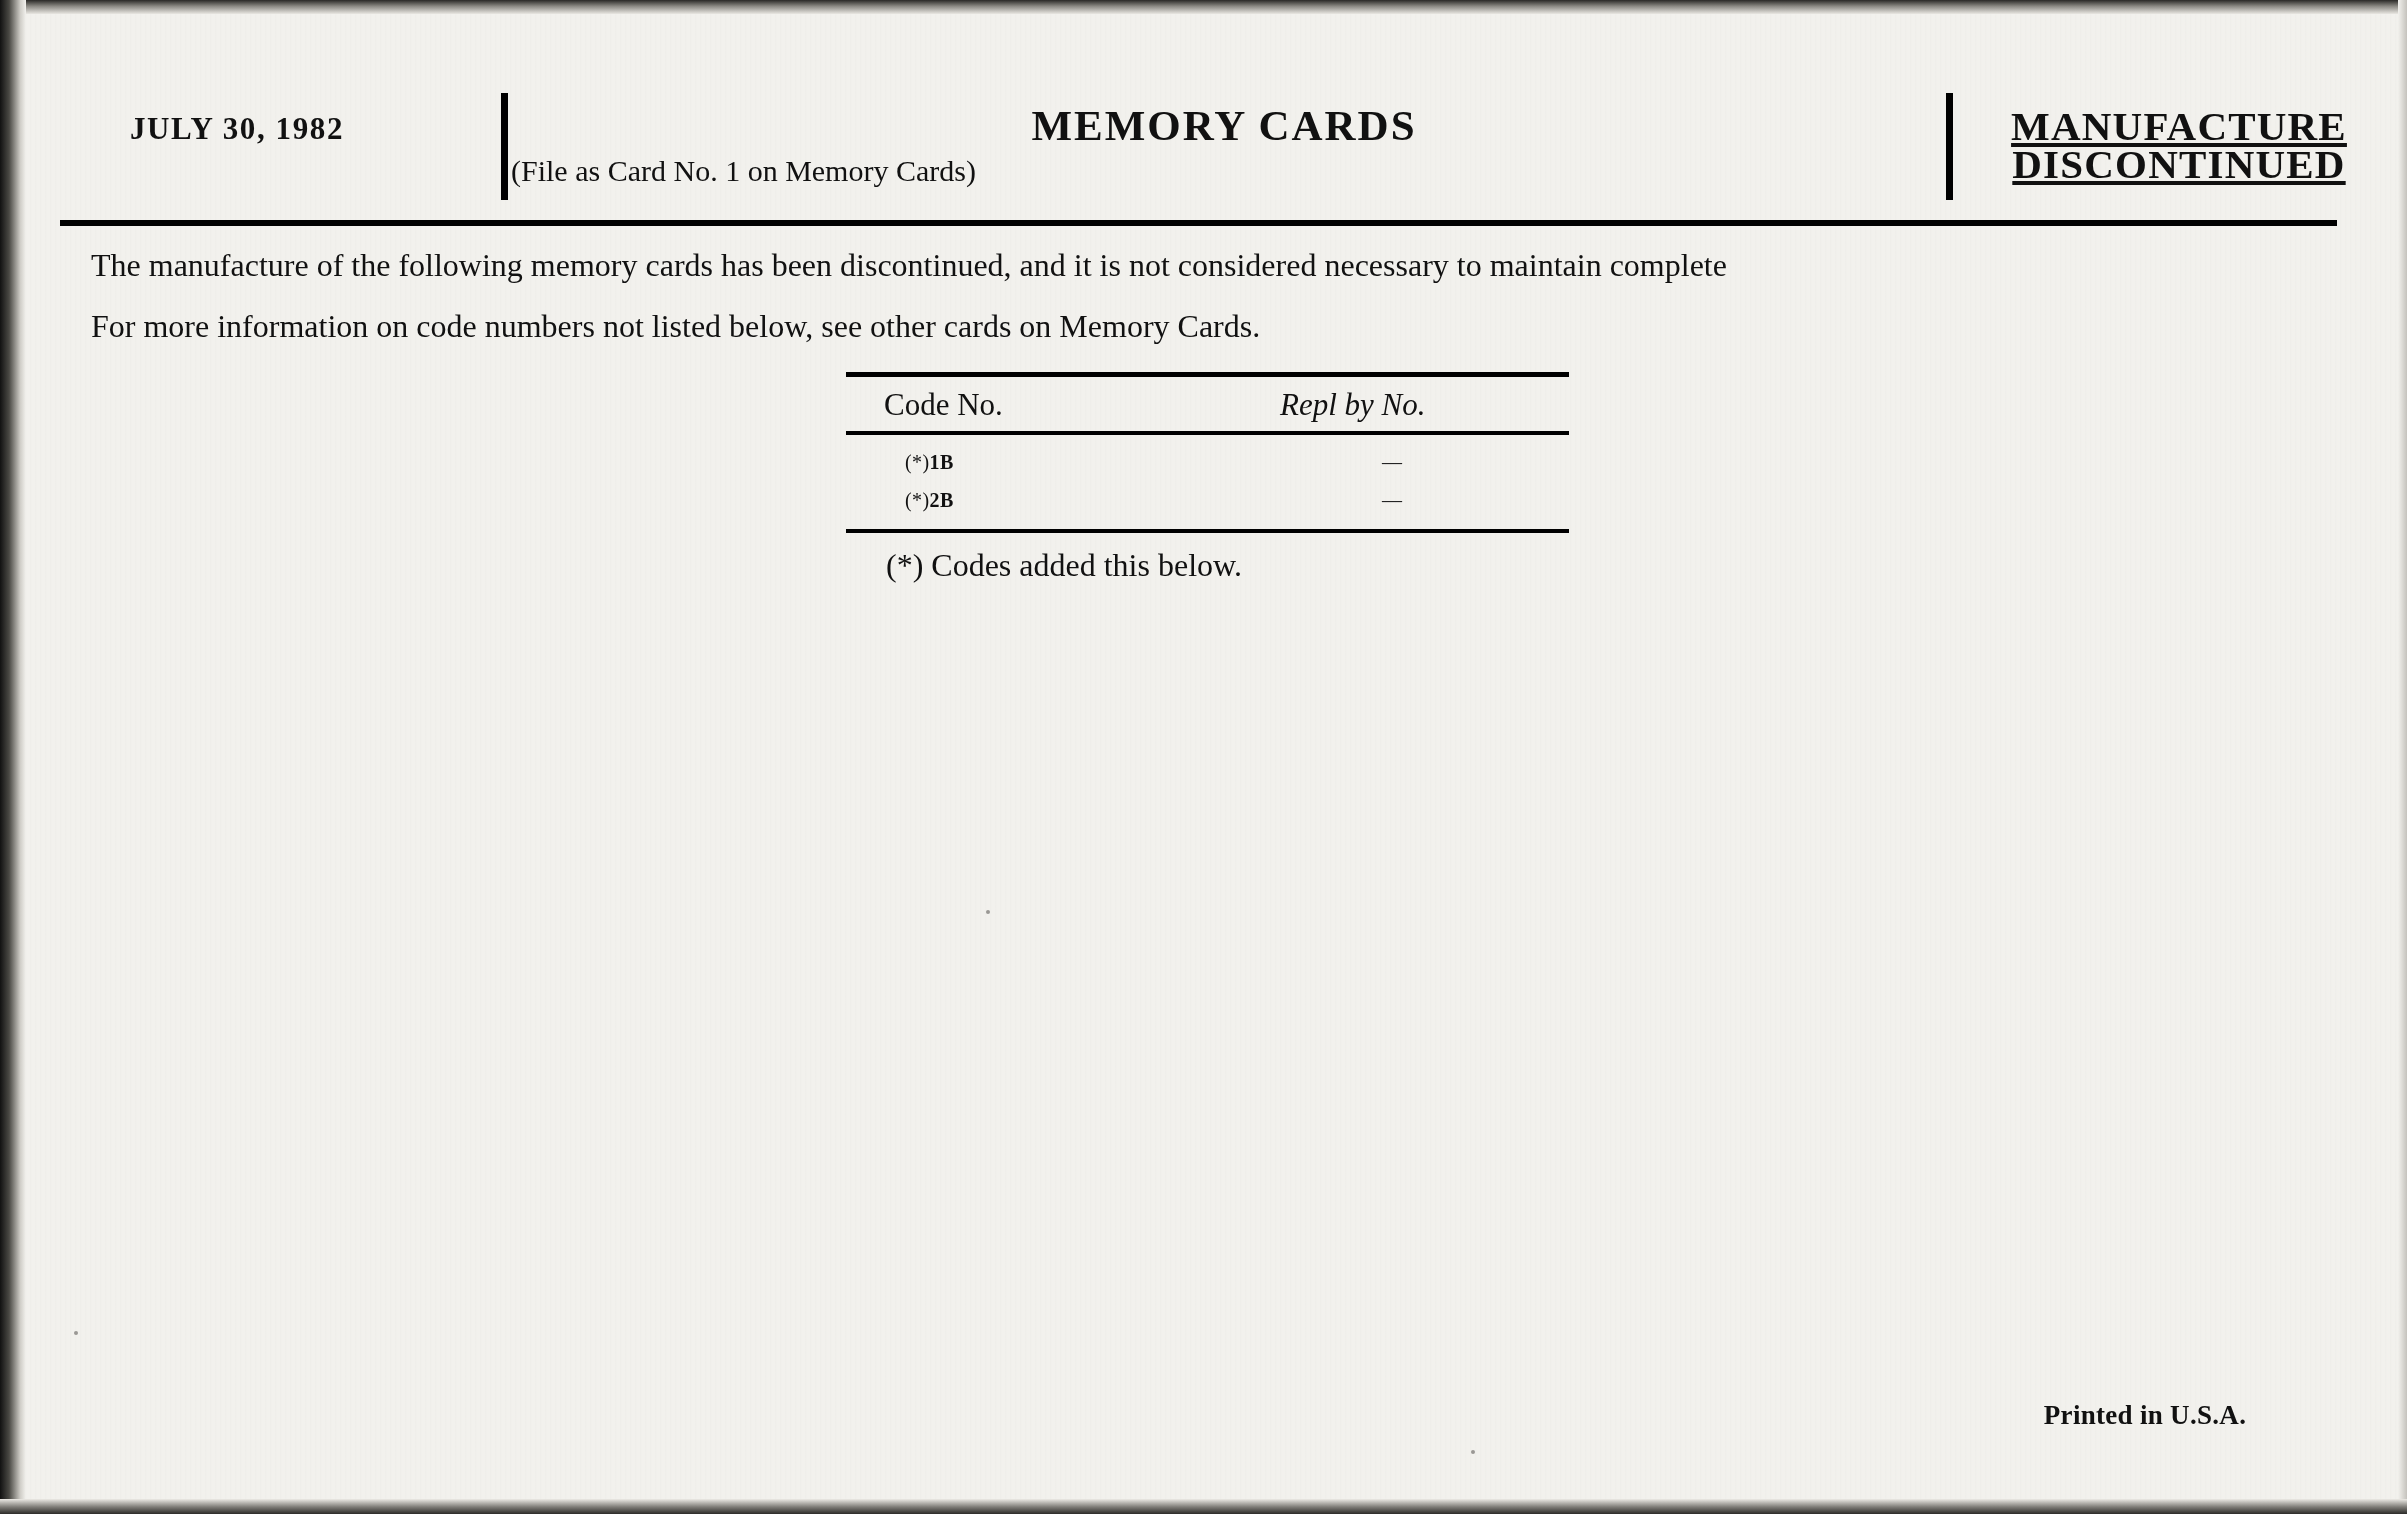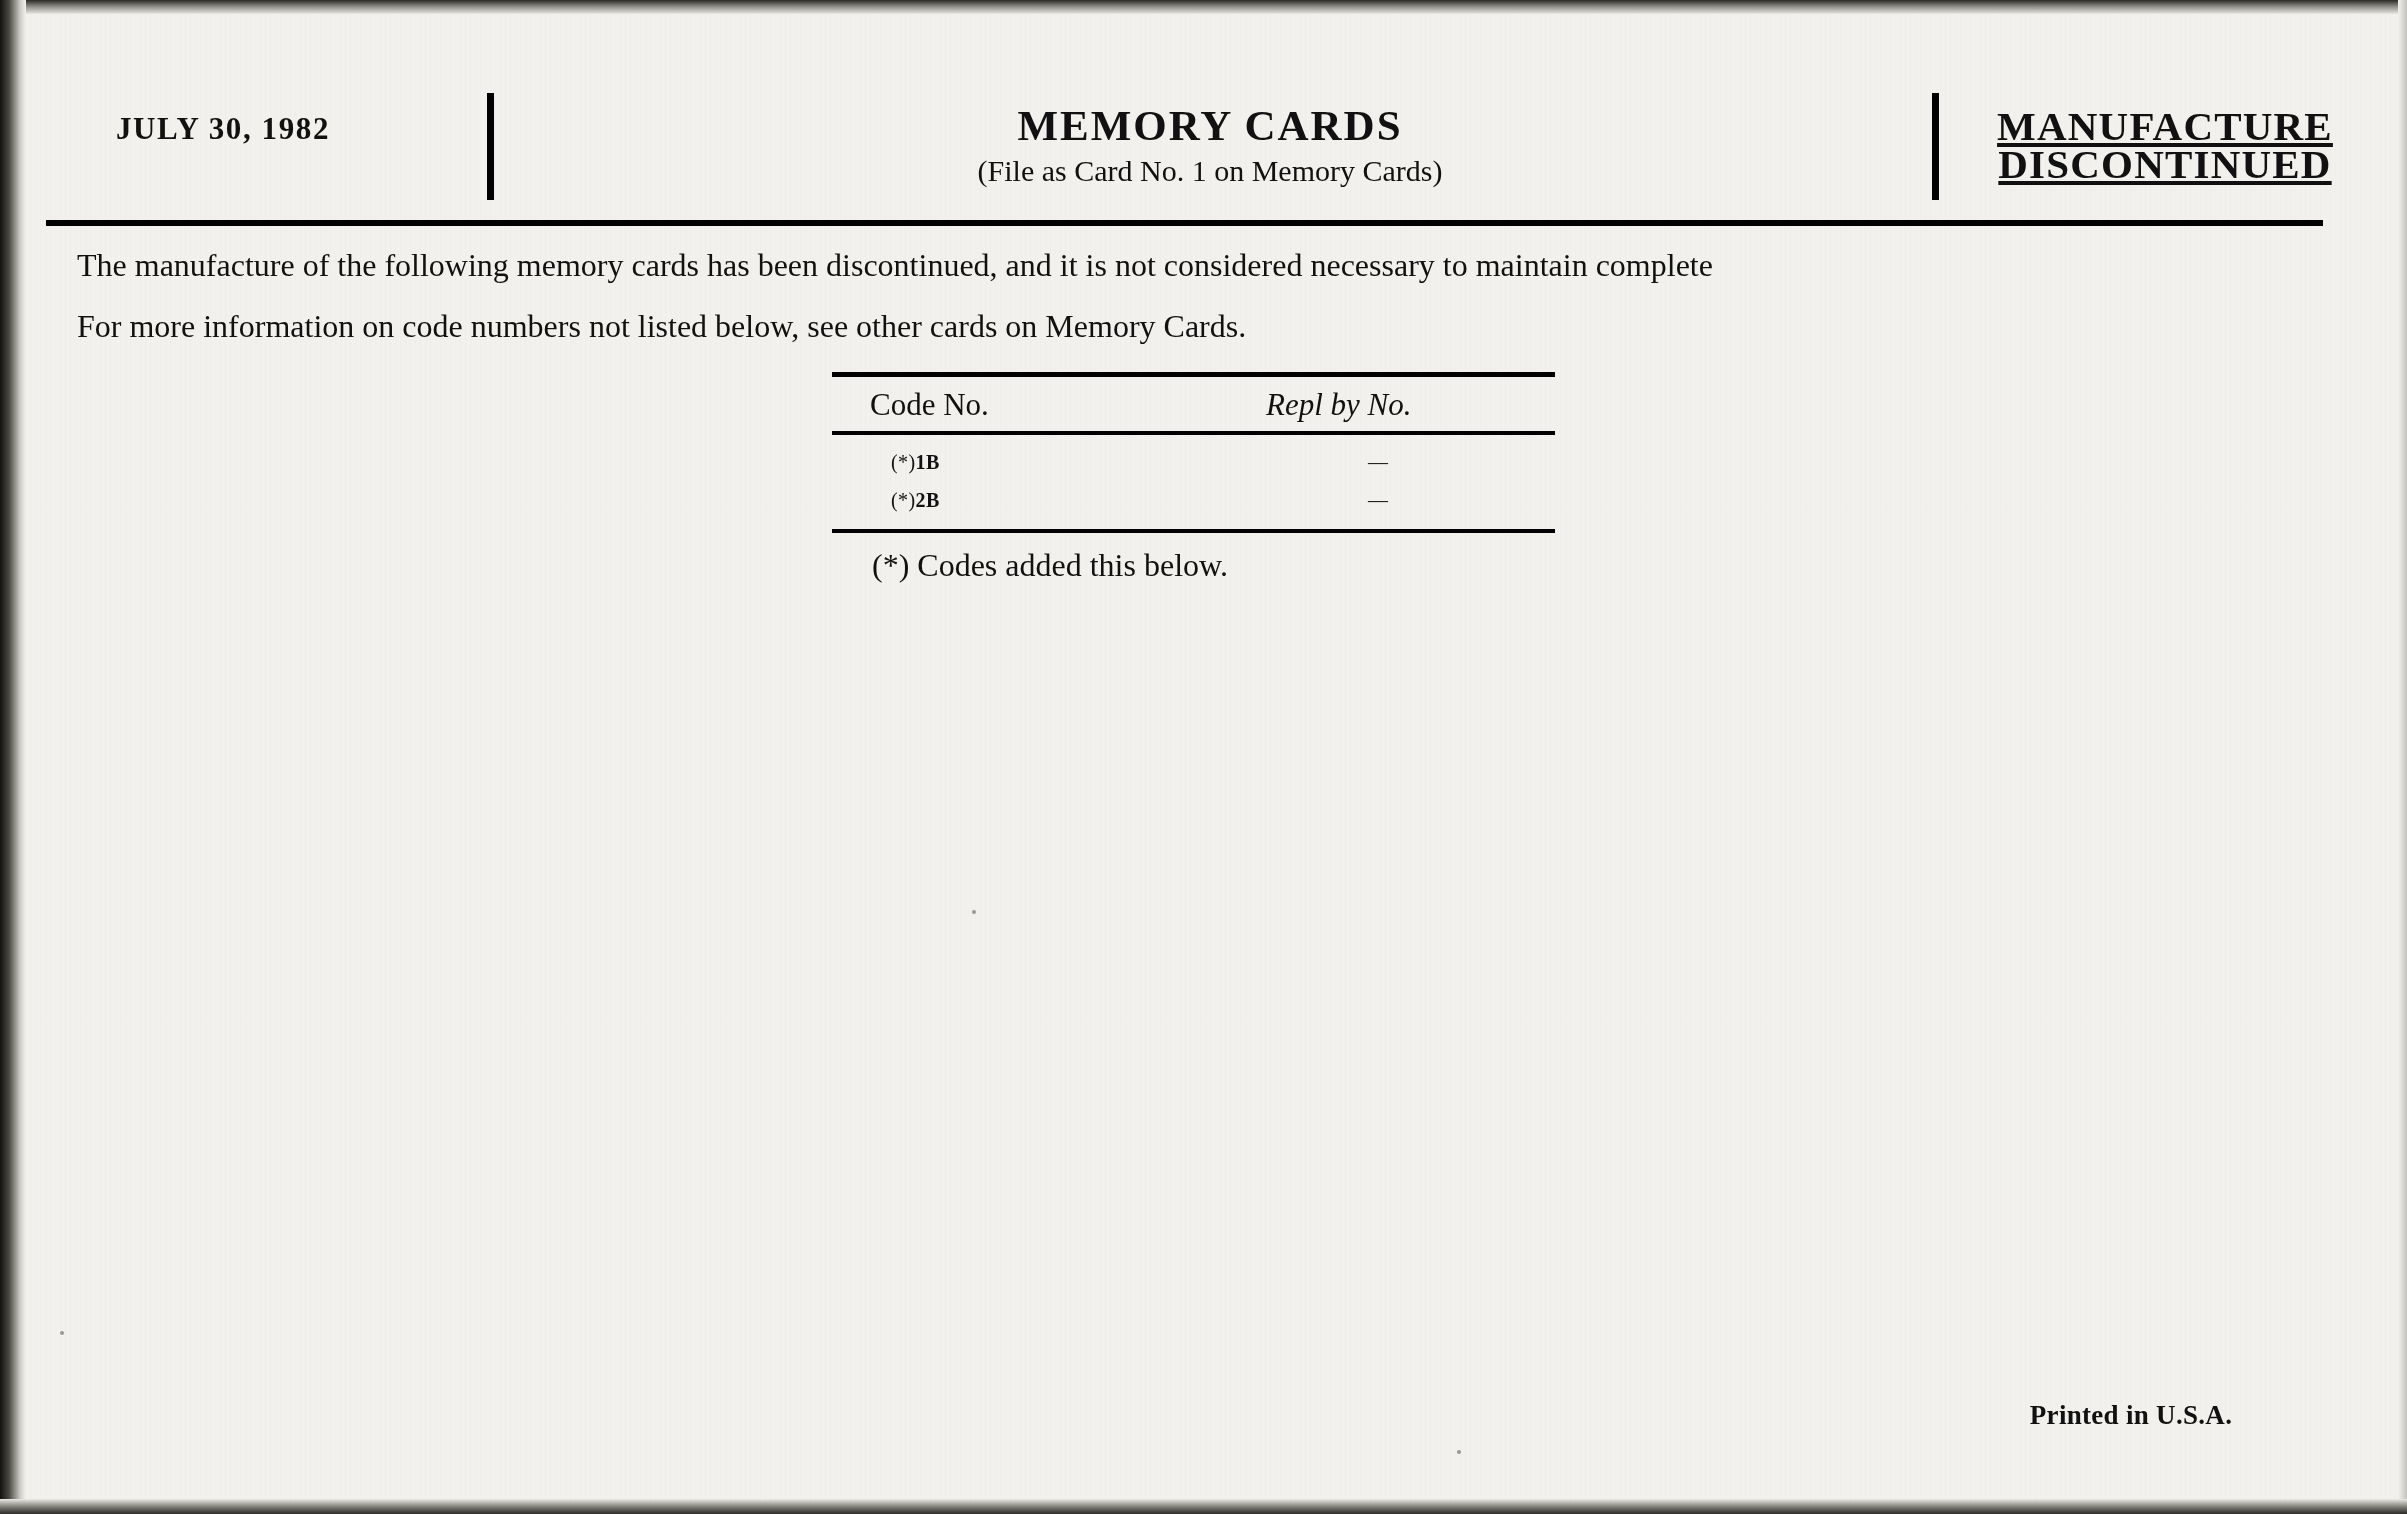--- a/index.html
+++ b/index.html
@@ -56,21 +56,21 @@
   }
   .edge-right {
     position: absolute;
     right: 0; top: 0;
     width: 10px; height: 1515px;
     background: linear-gradient(270deg, #bfbdb7 0%, #f2f1ed 100%);
   }
 
   .card {
     position: absolute;
-    left: 12px;
+    left: 26px;
     top: 14px;
     width: 2372px;
     height: 1485px;
   }
 
   
   .header {
     position: absolute;
     left: 59px;
     top: 79px;
@@ -108,21 +108,21 @@
     text-align: center;
     font-weight: bold;
     font-size: 43px;
     letter-spacing: 2px;
   }
   .hdr-sub {
     position: absolute;
     left: 426px;
     top: 61px;
     width: 1426px;
-    text-align: center;
+    text-align: left;
     font-size: 30px;
   }
   .hdr-right {
     position: absolute;
     left: 1886px;
     top: 14px;
     width: 416px;
     text-align: center;
     font-weight: bold;
     font-size: 41px;

